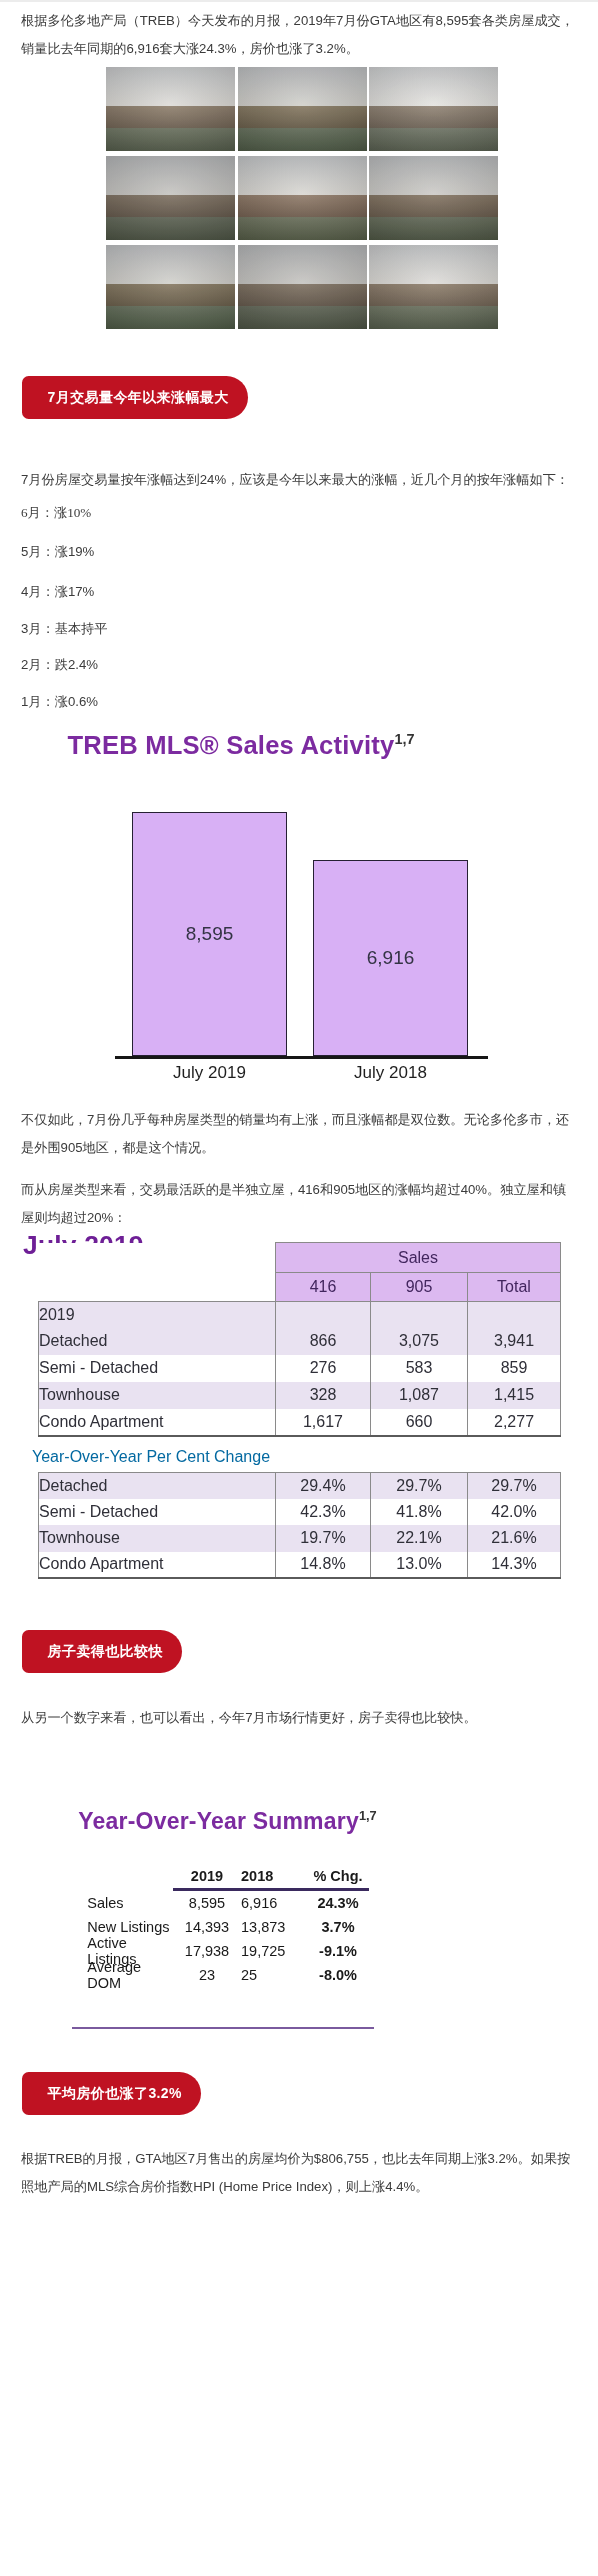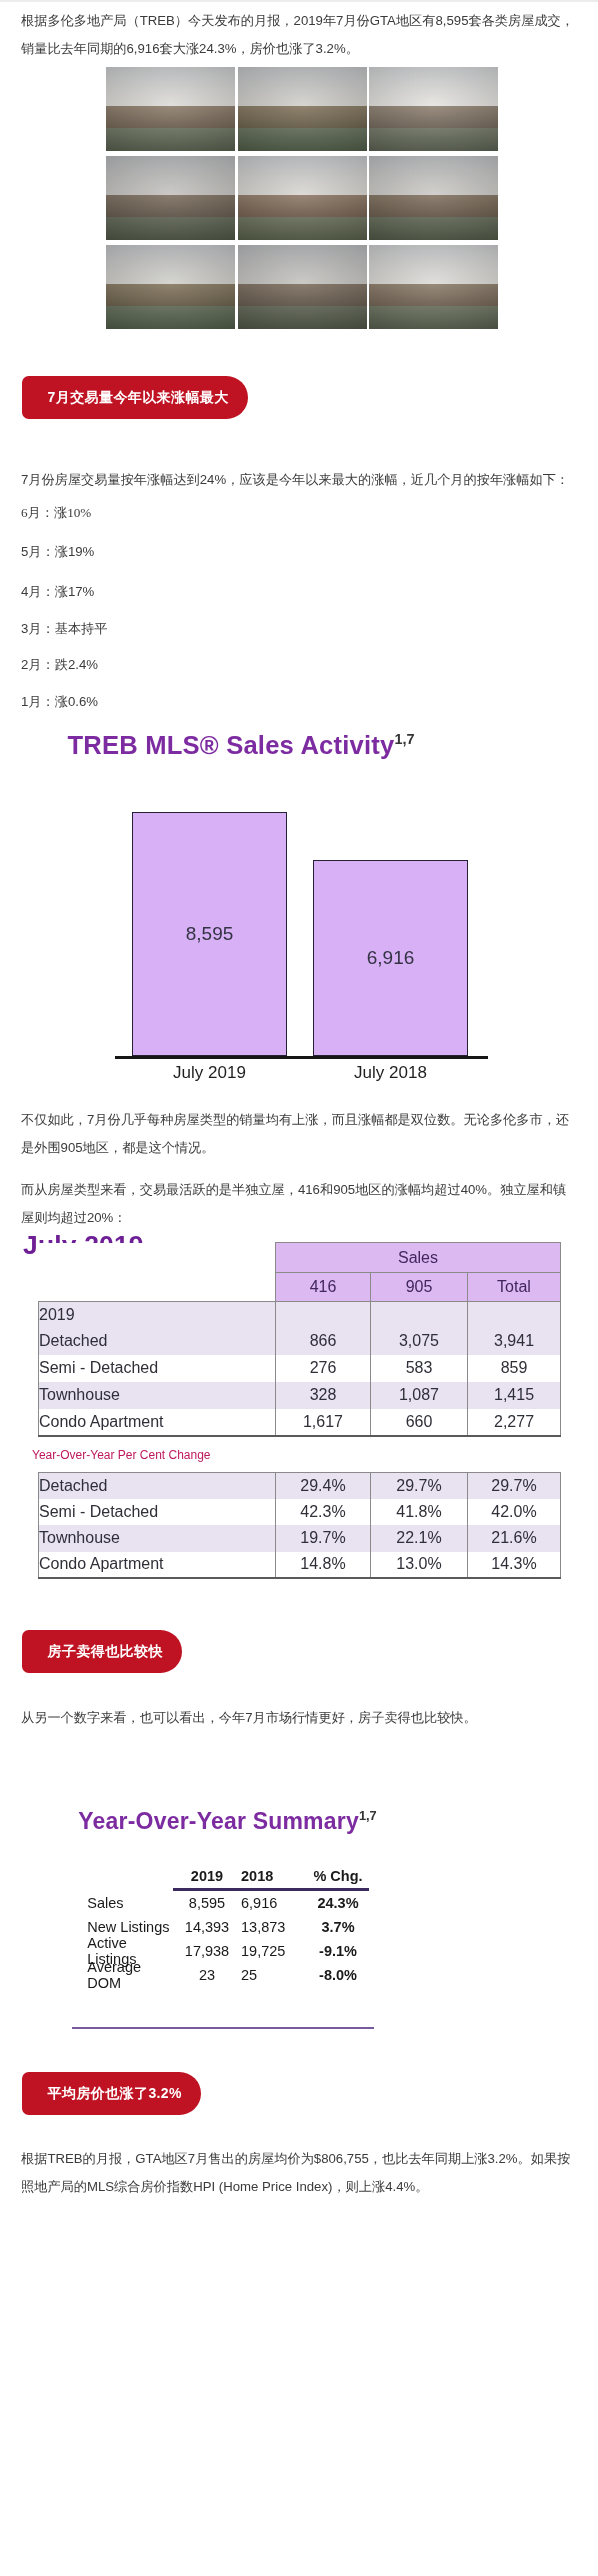--- a/index.html
+++ b/index.html
@@ -51,21 +51,21 @@
   td.blank{border:none;background:#fff;}
   td.hdr{background:#dcb9f0;color:#42265e;text-align:center;border:1.7px solid #8a8a8a;}
   td.lbl{border-left:1.7px solid #8a8a8a;padding-left:13.6px;}
   td.ind{padding-left:24px;}
   td.num{border-left:1.7px solid #8a8a8a;text-align:center;}
   td.rb{border-right:1.7px solid #8a8a8a;}
   tr.lav td{background:#e9e2f1;}
   tr.wht td{background:#fff;}
   tr.bt td{border-top:1.7px solid #8a8a8a;}
   tr.bb td{border-bottom:2.6px solid #5a5a5a;}
-  .pcttitle{font-size:12px;color:#be185d;}
+  .pcttitle{font-size:16px;color:#0369a1;}
 
   
   .sum{width:307px;font-size:14.5px;color:#1a1a1a;}
   .sumrow{display:flex;height:24px;align-items:center;}
   .sl{width:101px;padding-left:15.3px;box-sizing:border-box;}
   .sc1{width:68px;text-align:center;}
   .sc2{width:61px;text-align:left;}
   .sc3{width:72px;text-align:center;font-weight:bold;}
   .sumhead{font-weight:bold;}
   .sumline{margin-left:101px;width:196px;height:2.6px;background:#3a2a5e;}

